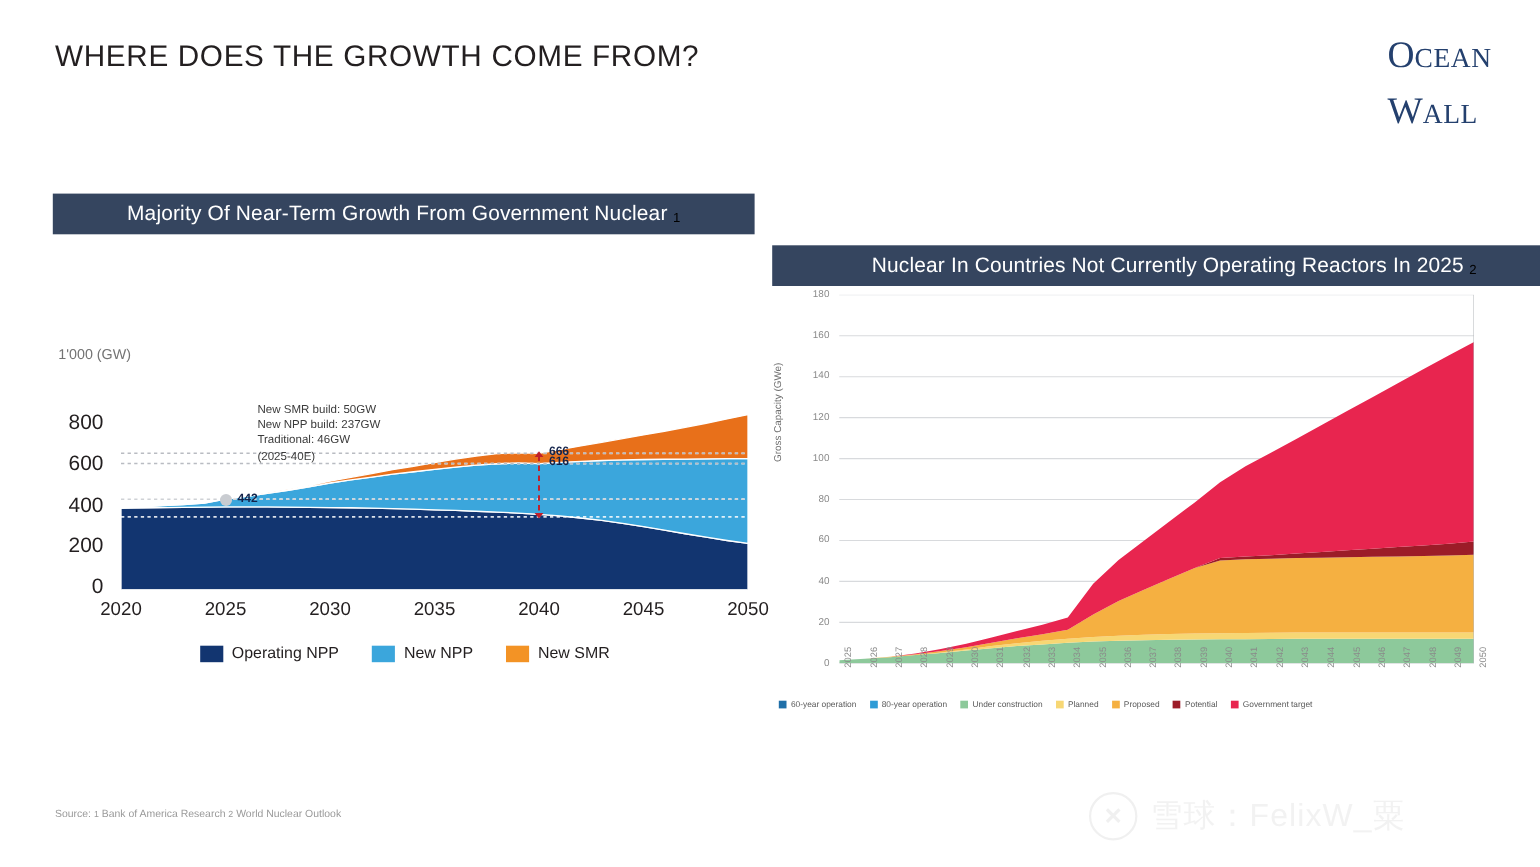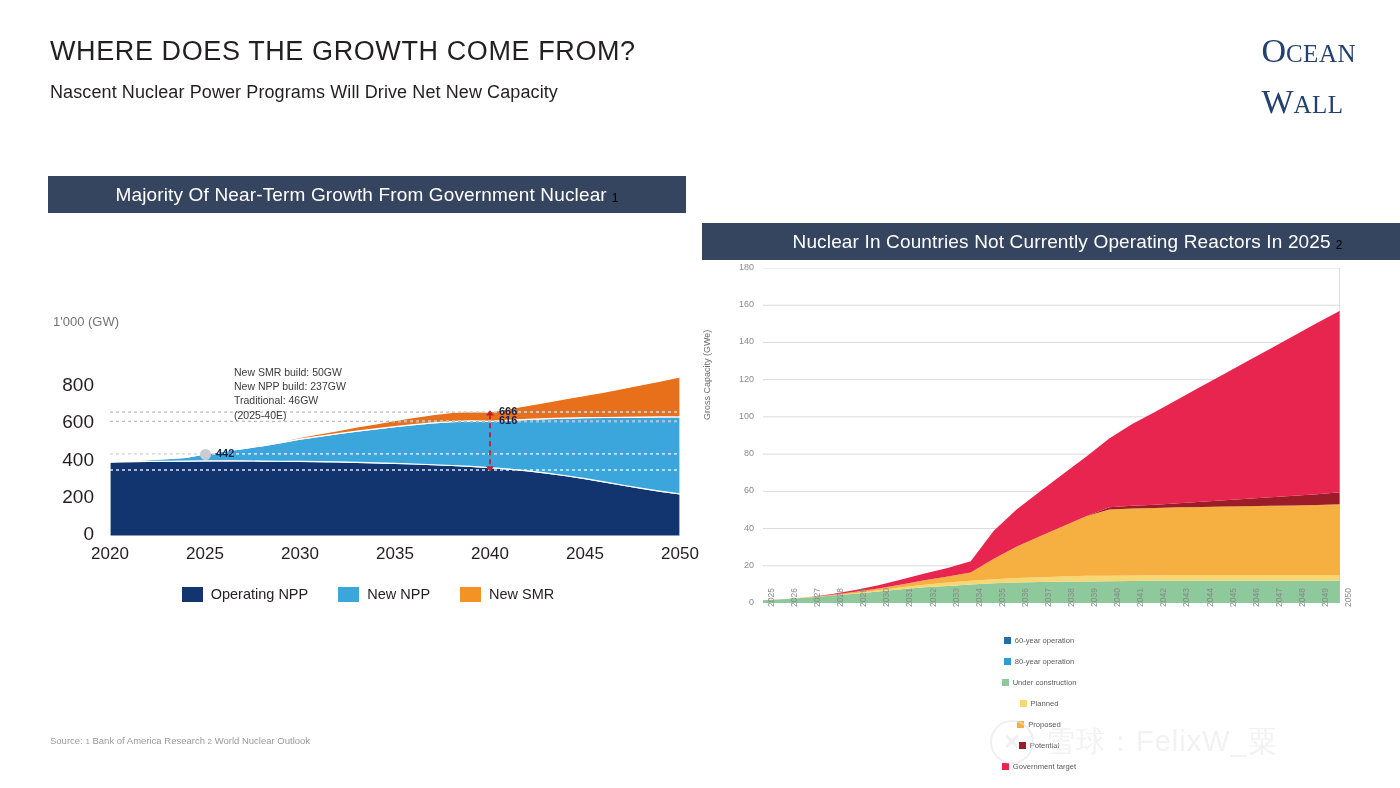--- a/index.html
+++ b/index.html
@@ -69,21 +69,21 @@
     position:absolute;left:2px;top:170px;font-size:9px;color:#6d6d6d;
     transform:rotate(-90deg);transform-origin:left top;white-space:nowrap;
   }
   .r-ytick{position:absolute;right:0;width:32px;text-align:right;font-size:9px;color:#8a8a8a;}
   .r-plot{position:absolute;left:63px;top:18px;width:577px;height:335px;}
   .r-plot svg{display:block;width:100%;height:100%;}
   .r-xtick{
     position:absolute;font-size:8.5px;color:#8a8a8a;white-space:nowrap;
     transform:rotate(-90deg);transform-origin:left top;
   }
-  .r-legend{position:absolute;left:24px;top:386px;width:630px;display:flex;align-items:center;gap:12px;flex-direction:column;}
+  .r-legend{position:absolute;left:8px;top:386px;width:630px;display:flex;align-items:center;gap:12px;}
   .r-legend .item{display:flex;align-items:center;gap:4px;}
   .r-legend .sw{width:7px;height:7px;}
   .r-legend .lb{font-size:7.6px;color:#5a5a5a;white-space:nowrap;}
 
   
   .source{
     position:absolute;left:50px;top:735px;font-size:9.5px;color:#9a9a9a;white-space:nowrap;
   }
   .source .sup{font-size:8px;}
   .watermark{
@@ -96,21 +96,20 @@
     font-size:21px;color:#e4e4e4;font-weight:700;
   }
   .wm-text{font-size:29px;color:#e8e8e8;white-space:nowrap;letter-spacing:1px;}
 </style>
 </head>
 <body>
 
 <div class="slide">
 
   <div class="page-title">WHERE DOES THE GROWTH COME FROM?</div>
-  <div class="page-subtitle">Nascent Nuclear Power Programs Will Drive Net New Capacity</div>
 
   <div class="logo">
     <span class="word"><span class="cap">O</span><span class="sm">CEAN</span></span>
     <span class="word"><span class="cap">W</span><span class="sm">ALL</span></span>
   </div>
 
   <div class="panel-head" id="head-left">
     <span class="txt">Majority Of Near-Term Growth From Government Nuclear</span>
     <span class="sup">1</span>
   </div>

